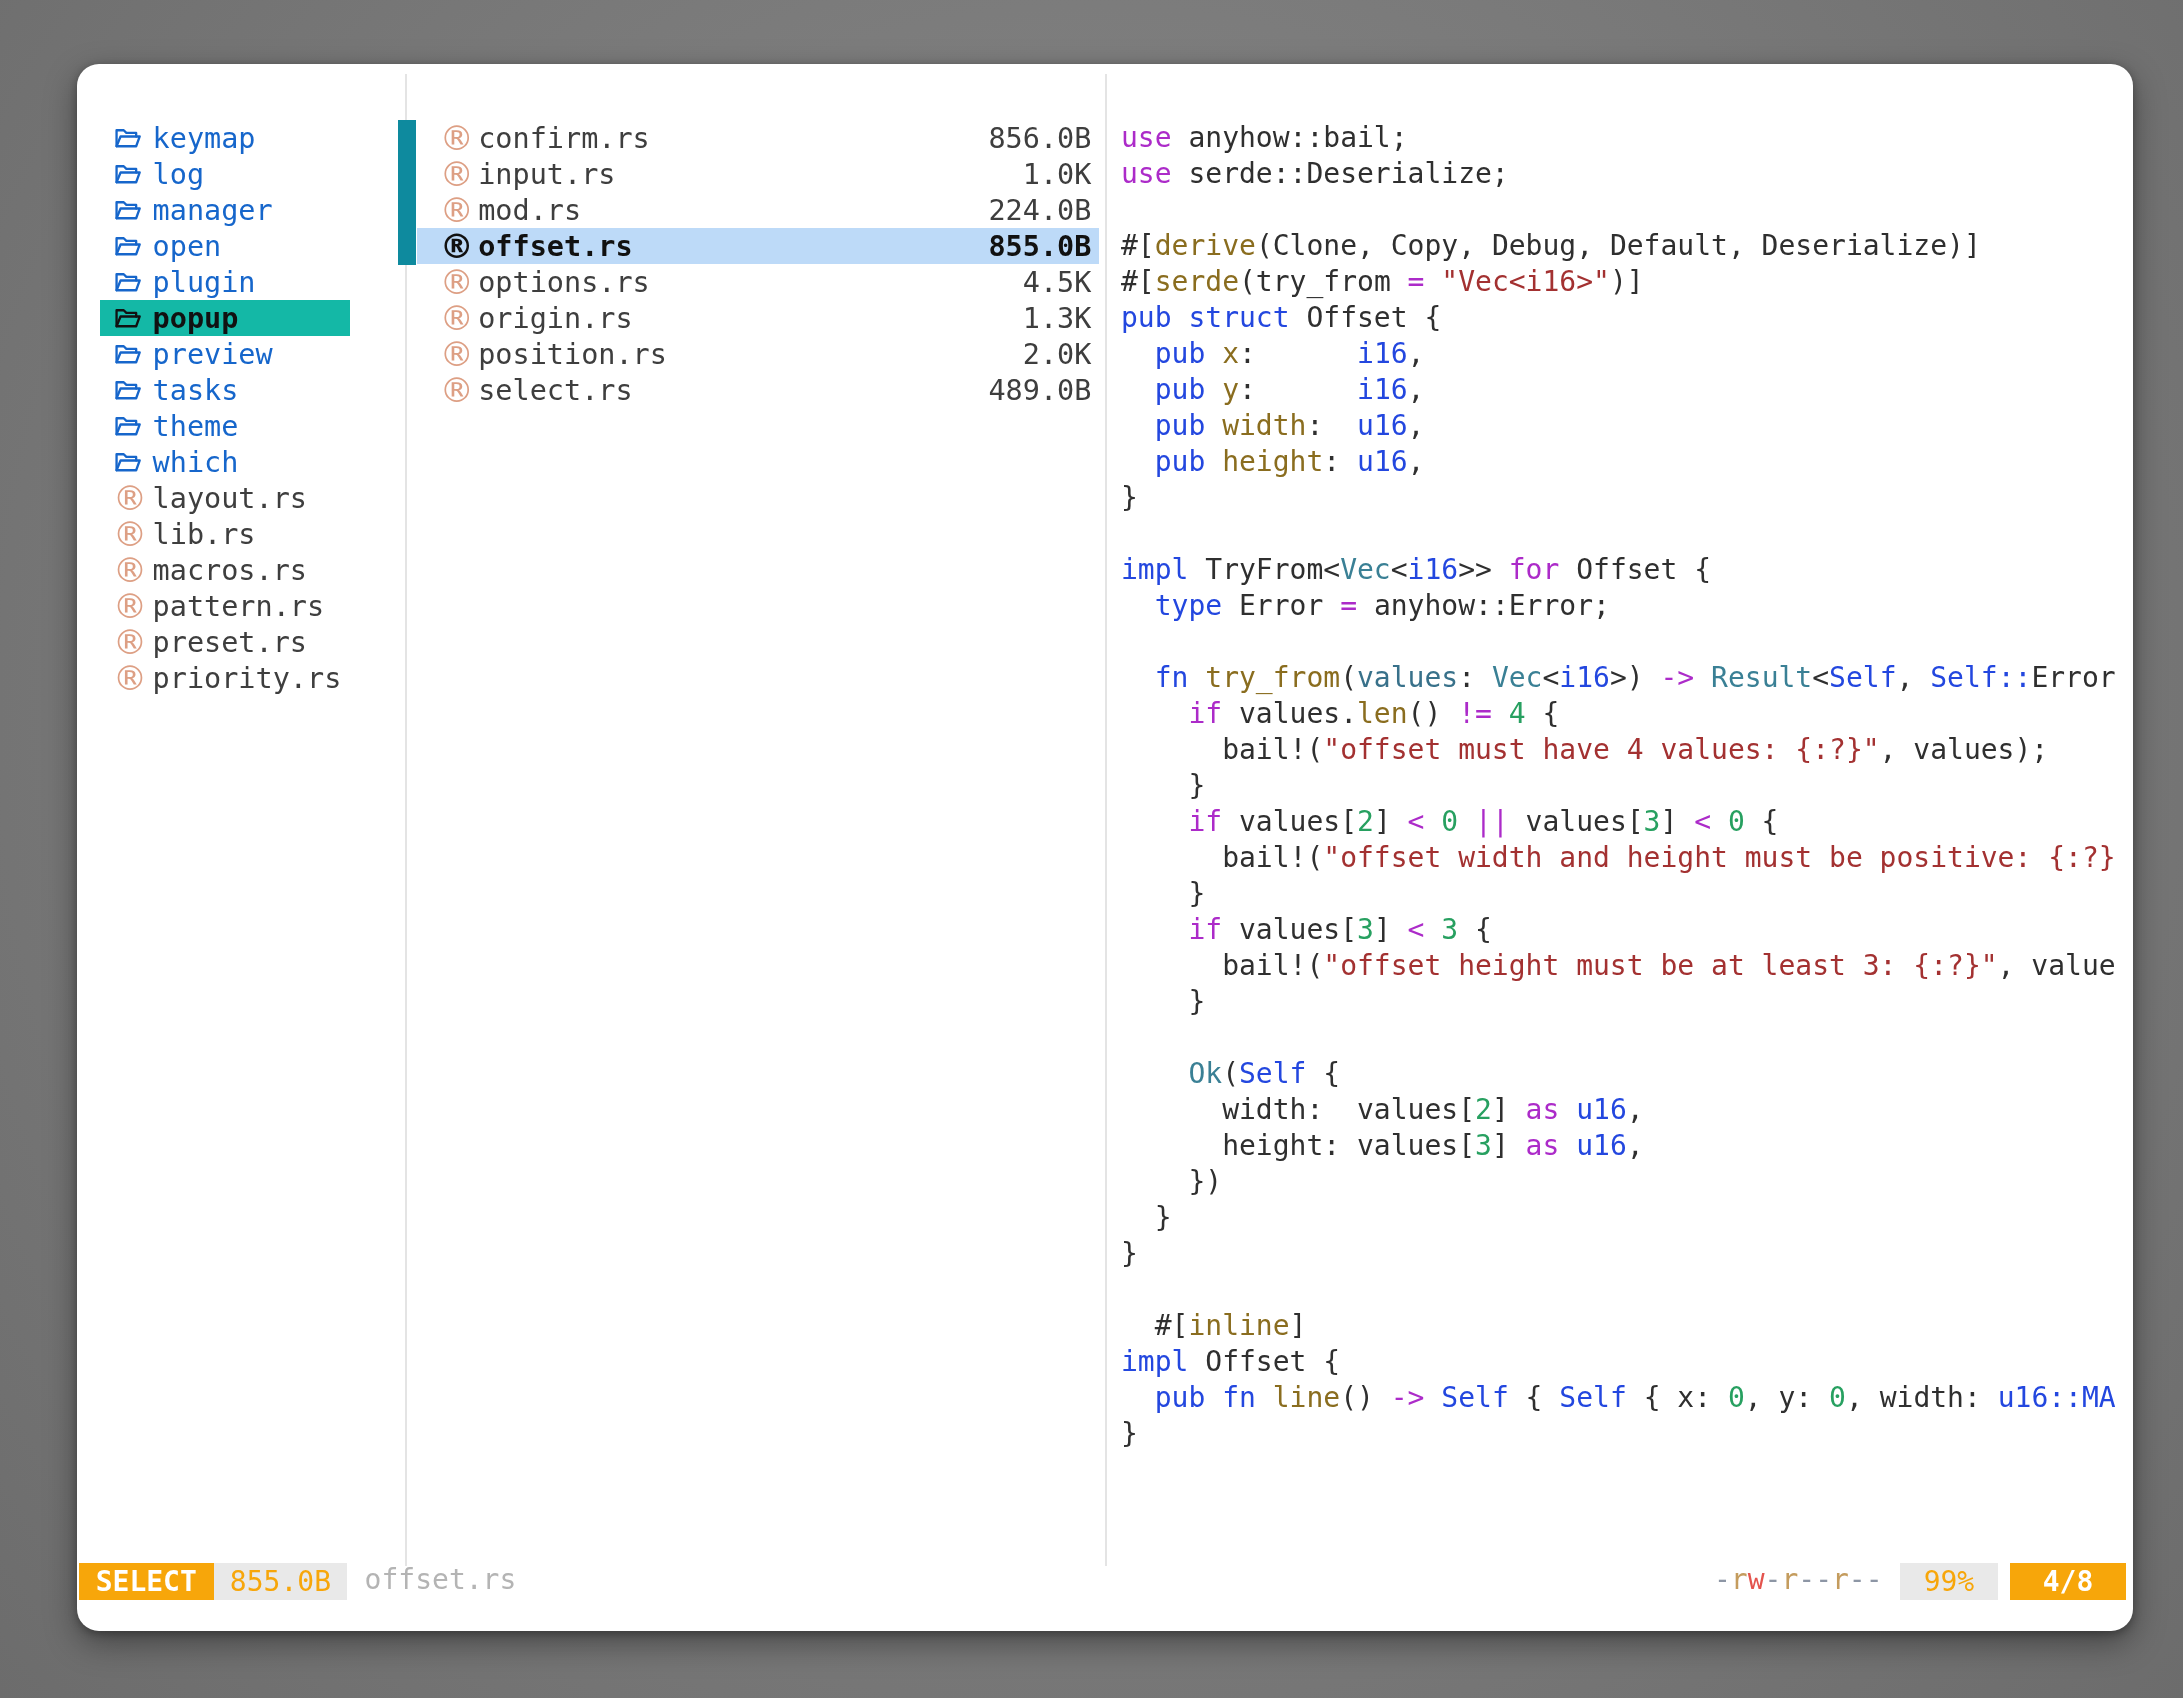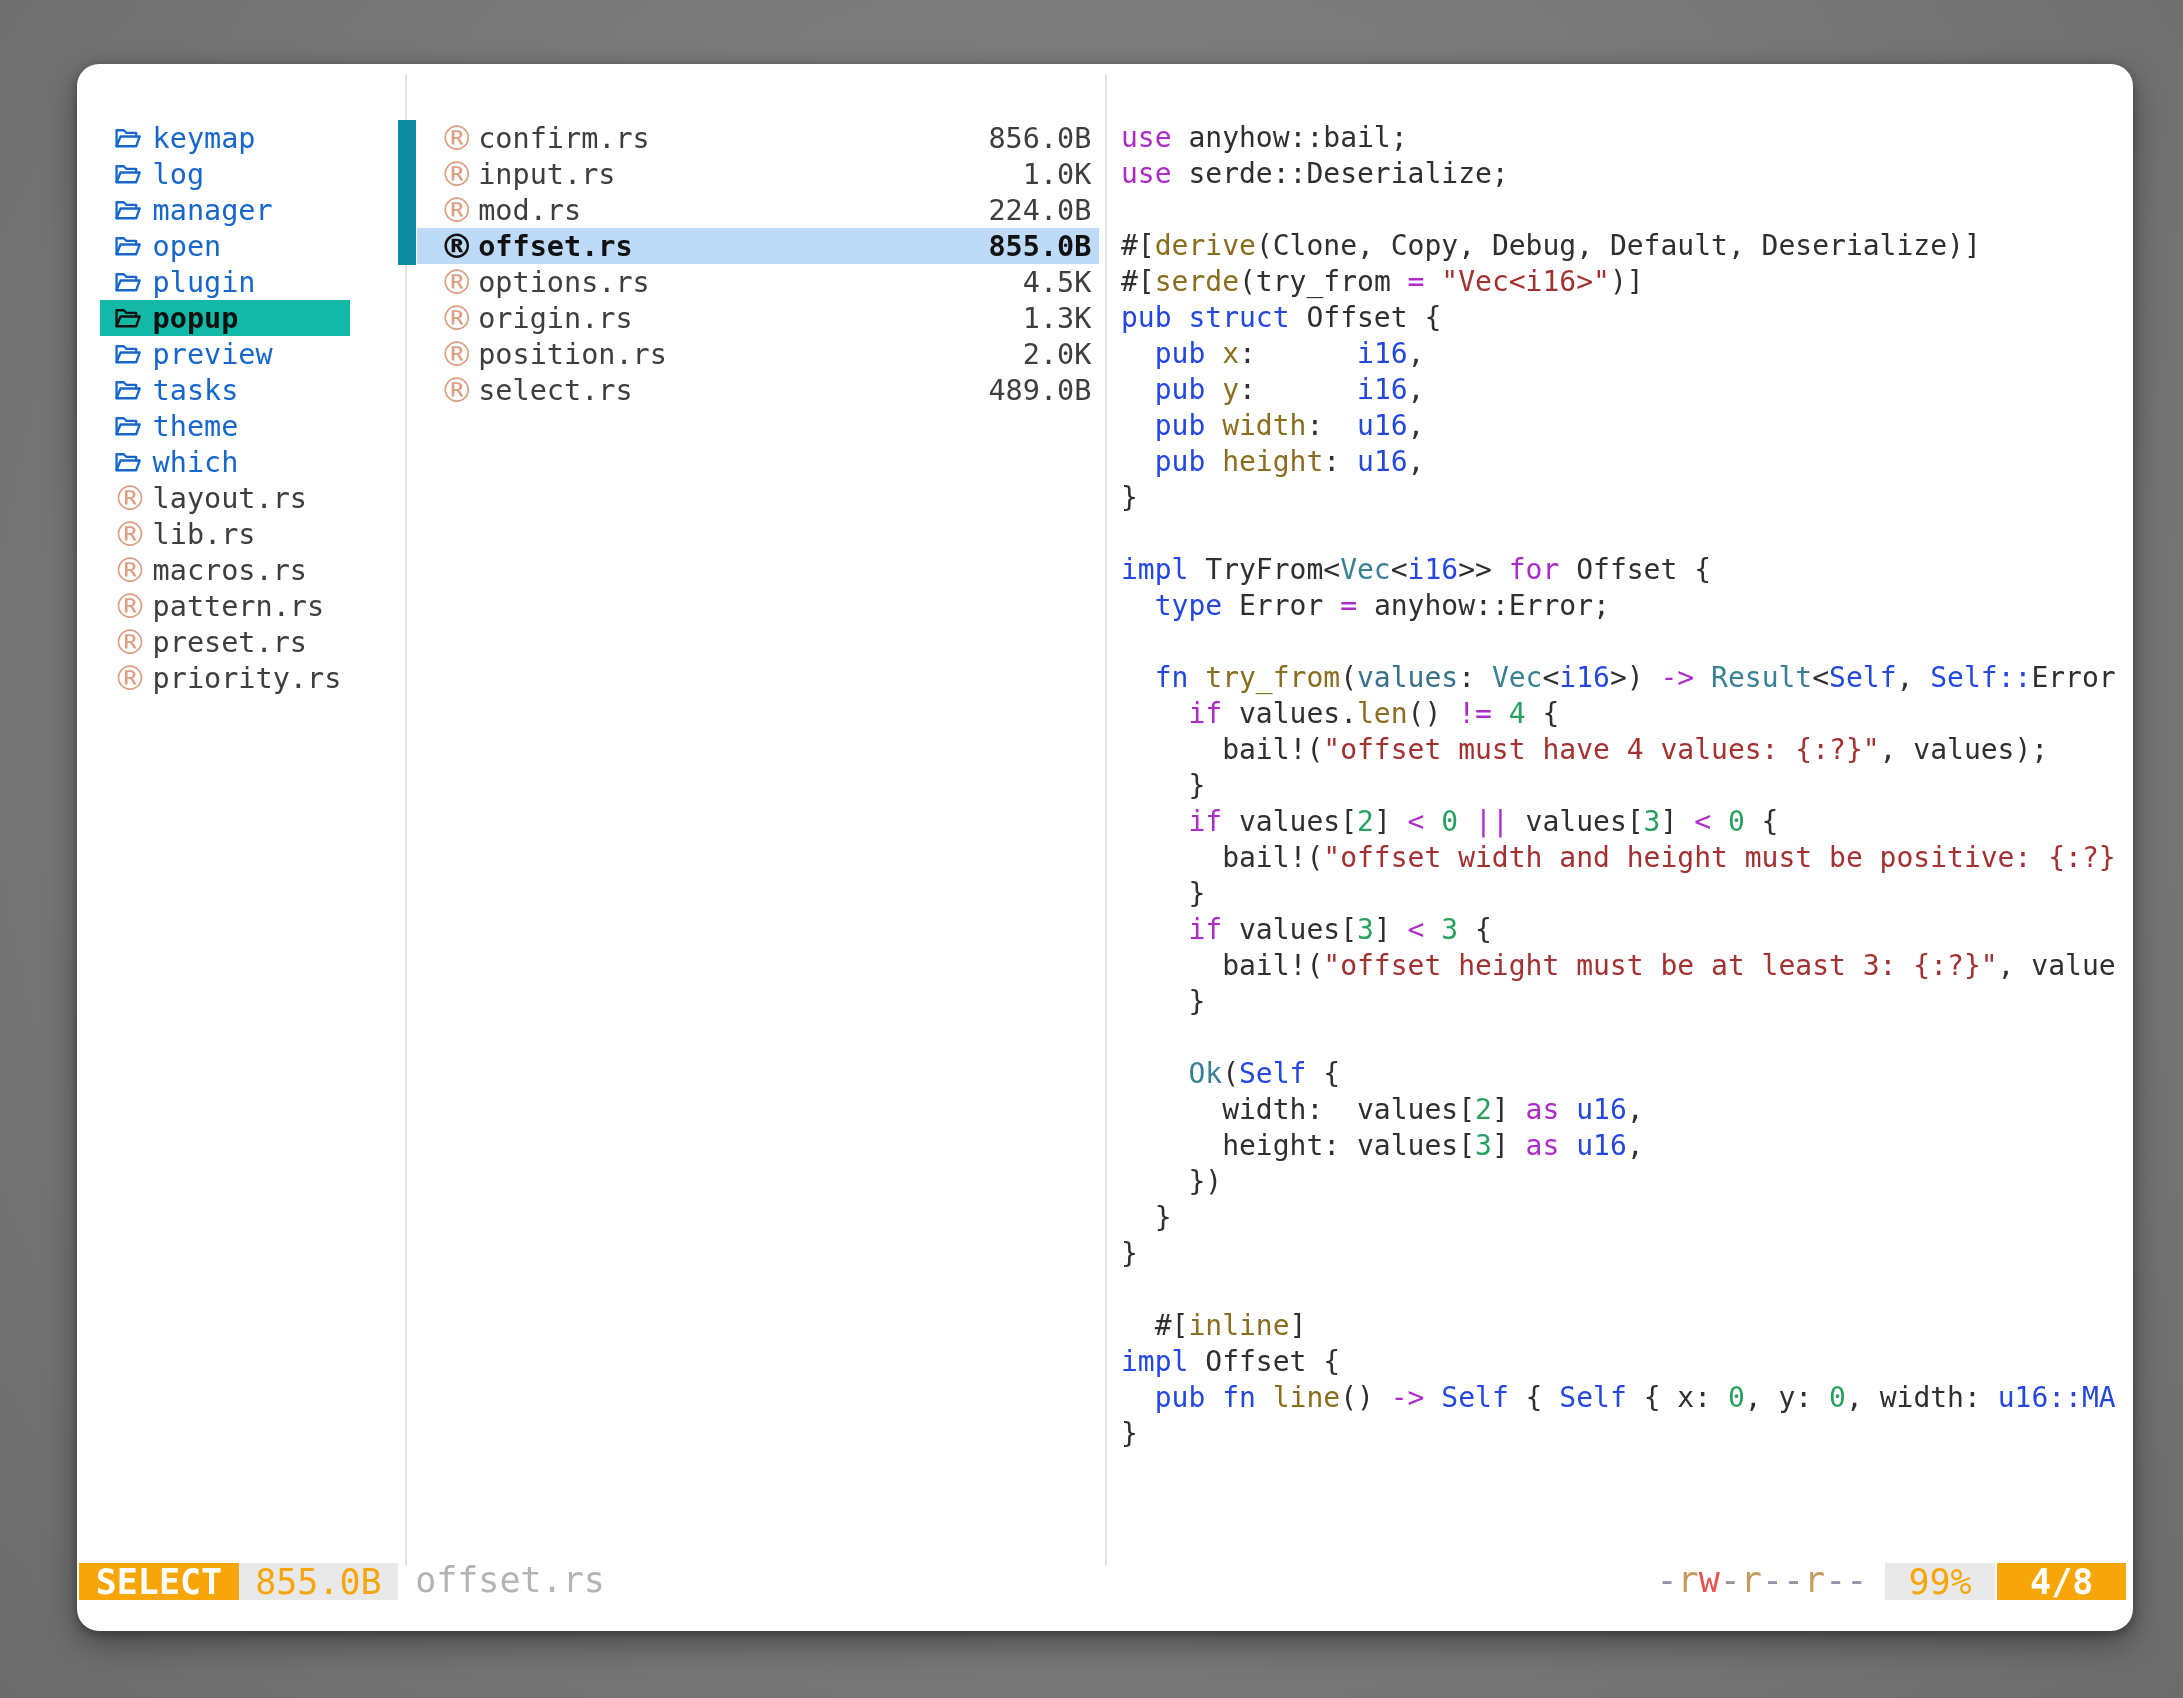--- a/index.html
+++ b/index.html
@@ -44,30 +44,30 @@
   .tk-m { color:#ac2bc9; }
   .tk-b { color:#2347df; }
   .tk-t { color:#3a8095; }
   .tk-o { color:#8a6d1f; }
   .tk-s { color:#a33131; }
   .tk-n { color:#27a060; }
   .tk-p { color:#38718a; }
 
   
   #status-bar { position:absolute; left:0; right:0; top:1499px; height:37px;
-    display:flex; align-items:flex-end; font-size:35px; padding:0 6.7px 0 1.7px; white-space:pre; }
+    display:flex; align-items:flex-start; font-size:28px; padding:0 6.7px 0 1.7px; white-space:pre; }
   .chip { height:37px; display:flex; align-items:center; }
   #mode-badge { background:#f7a60a; color:#ffffff; font-weight:bold; padding:0 17px; }
   #size-chip  { background:#e9e9e9; color:#f7a60a; padding:0 16px; }
   #status-filename { margin-left:17.6px; color:#b4b4b4; }
   #status-spacer { flex:1; }
   #perms { letter-spacing:0; }
   .pd { color:#8d96a5; } .pr { color:#c49c5e; } .pw { color:#e4544e; }
   #percent-chip { background:#e9e9e9; color:#f7a60a; padding:0 23.5px; margin-left:17.6px; }
-  #position-chip { background:#f7a60a; color:#ffffff; font-weight:bold; padding:12px 33px; margin-left:2px; }
+  #position-chip { background:#f7a60a; color:#ffffff; font-weight:bold; padding:12px 33px; margin-left:12px; }
 </style>
 </head>
 <body>
 
 <div class="window">
   <div id="divider-left" class="divider"></div>
   <div id="divider-right" class="divider"></div>
 
   <div id="sidebar-list">
       <div class="side-row dir"><span class="ficon"><svg viewBox="0 0 32 32" width="28.5" height="28.5" fill="none" stroke="currentColor" stroke-width="2.6" stroke-linejoin="round" stroke-linecap="round">

